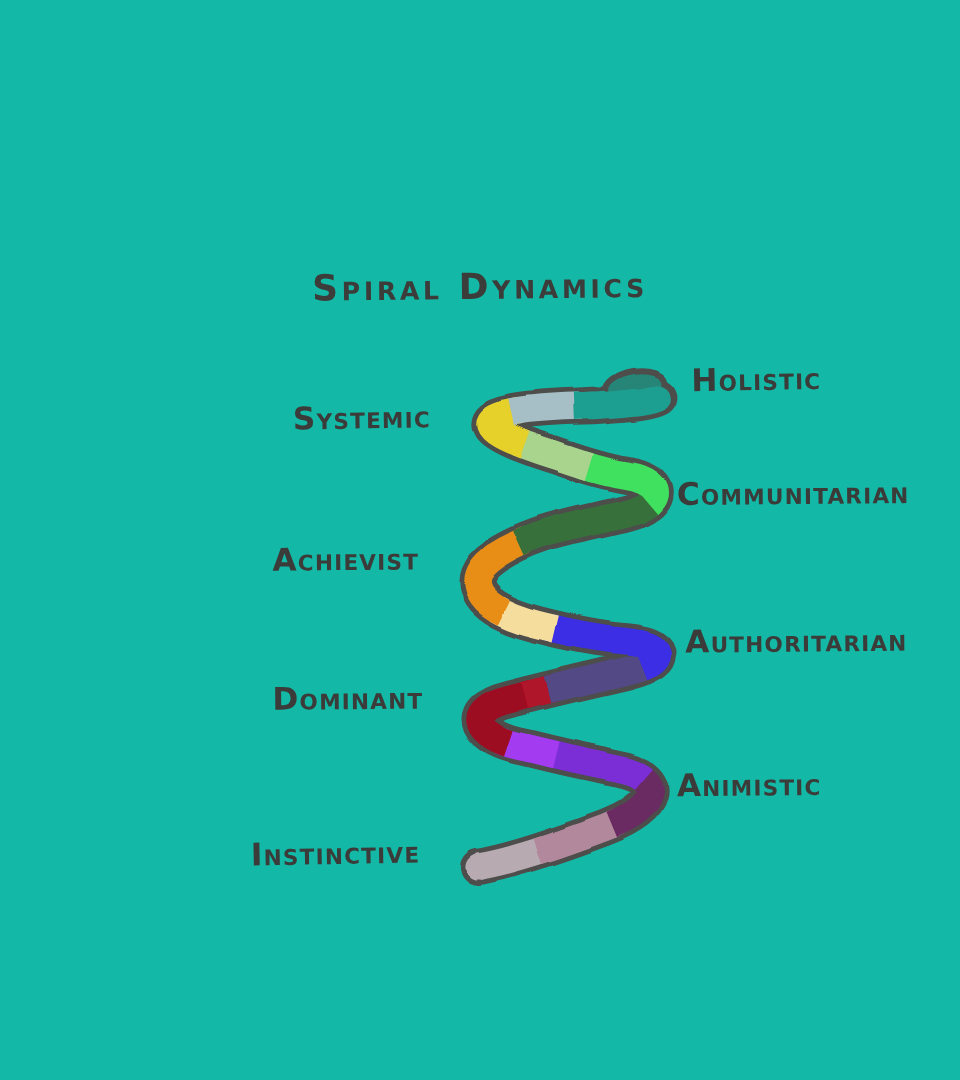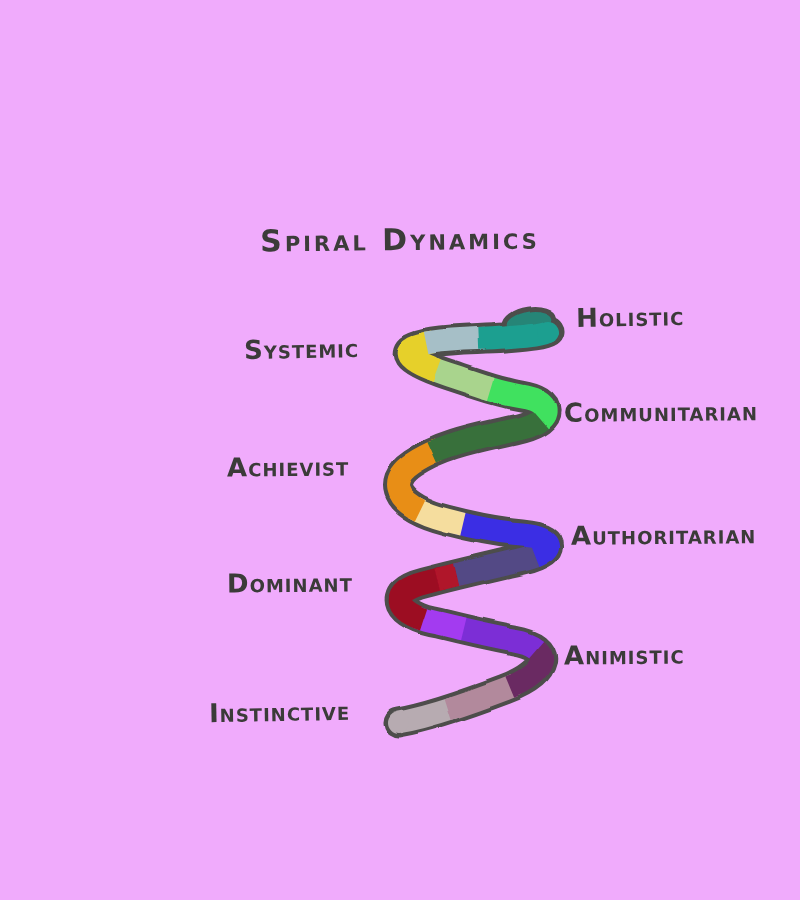--- a/index.html
+++ b/index.html
@@ -1,19 +1,19 @@
 <!DOCTYPE html>
 <html><head>
 <meta charset="utf-8">
 <style>
   html,body{margin:0;padding:0;background:#ffffff;}
   .stage{
     position:relative;
     width:800px;height:900px;
-    background:#f0abfc;
+    background:#14b8a6;
     overflow:hidden;
     font-family:"DejaVu Sans", sans-serif;
   }
   .title{
     position:absolute;
     left:0; right:0; top:222px;
     text-align:center;
     font-size:30px;
     font-weight:600;
     font-variant:small-caps;

